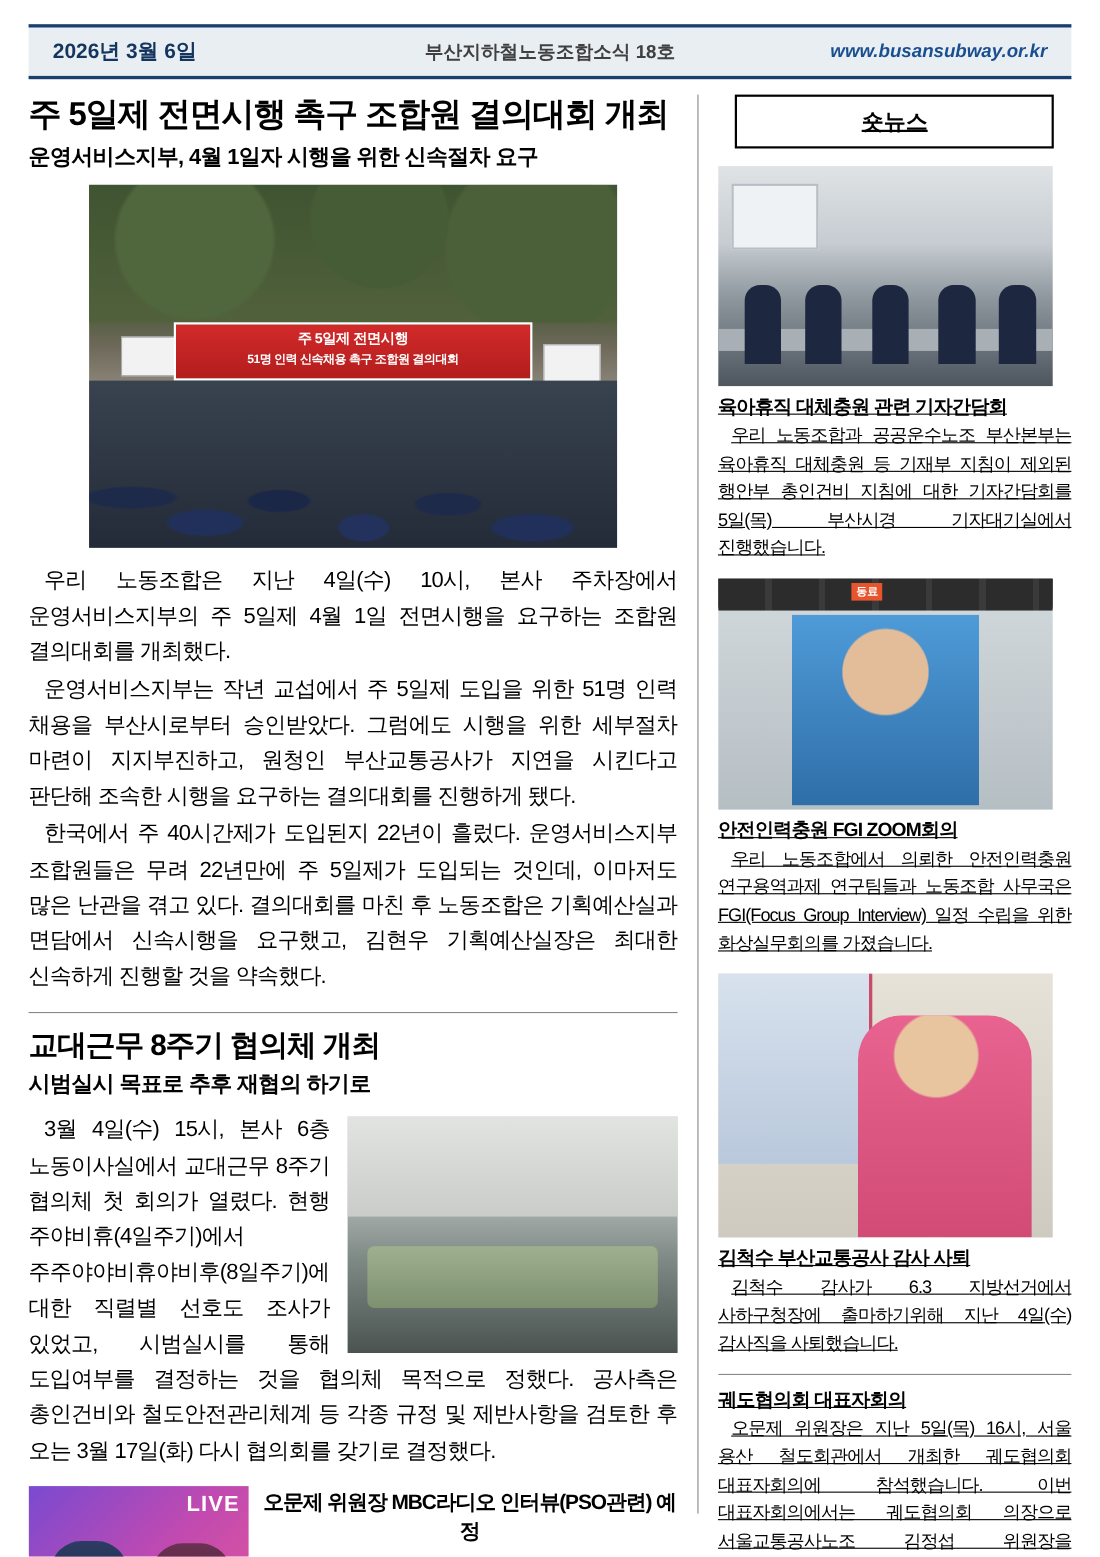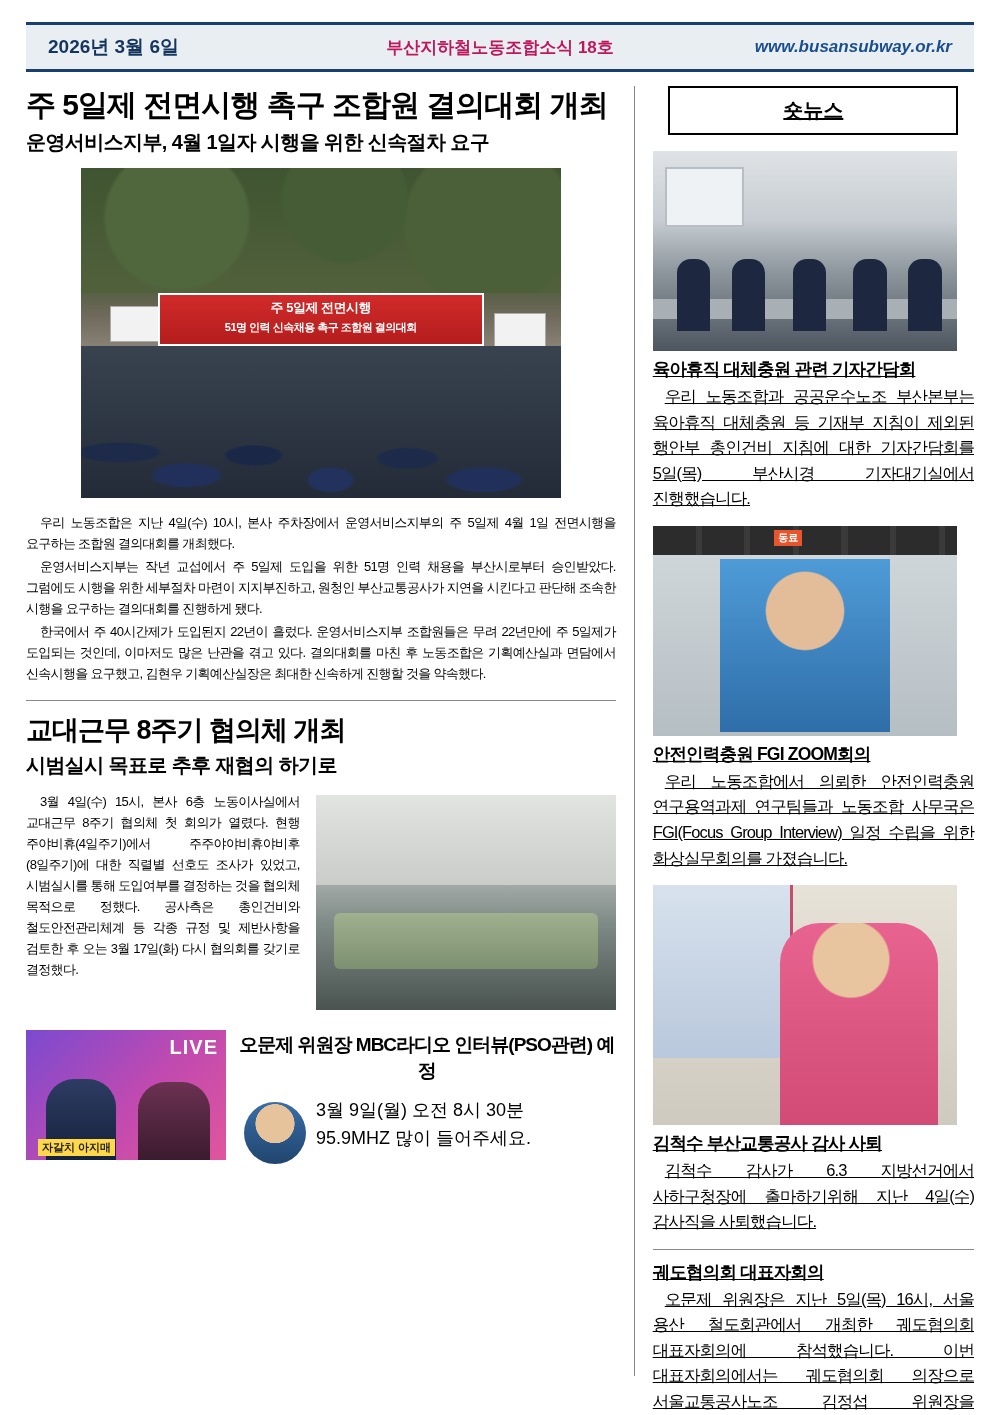--- a/index.html
+++ b/index.html
@@ -35,21 +35,21 @@
     font-size: 19px;
     font-weight: bold;
     color: #14365e;
     flex: 0 0 270px;
   }
   .masthead .center {
     flex: 1 1 auto;
     text-align: center;
     font-size: 17px;
     font-weight: bold;
-    color: #be185d;
+    color: #404040;
   }
   .masthead .url {
     flex: 0 0 270px;
     text-align: right;
     font-size: 17px;
     font-style: italic;
     color: #1a4f8f;
     font-weight: bold;
   }
 
@@ -152,21 +152,21 @@
 
   .sp3 { height: 240px; background: linear-gradient(#e7e2d8, #cfcac0); }
   .sp3 .poster { position:absolute; left:0; top:0; width:46%; height:72%;
     background: linear-gradient(#d8e2ee,#b9c8dc); border-right:3px solid #c94b6a; }
   .sp3 .man { position:absolute; right:6%; bottom:0; width:52%; height:84%;
     background: radial-gradient(circle at 45% 18%, #e8c49f 0 20%, transparent 21%),
                 linear-gradient(#e8638f,#d24b77); border-radius:40px 40px 0 0; }
 
   
   p.body {
-    font-size: 13px;
+    font-size: 20px;
     line-height: 1.62;
     margin: 0 0 2px 0;
     text-align: justify;
     text-indent: 14px;
     letter-spacing: -0.7px;
     word-break: keep-all;
   }
   .article-body { margin-top: 4px; }
 
   hr.div {

